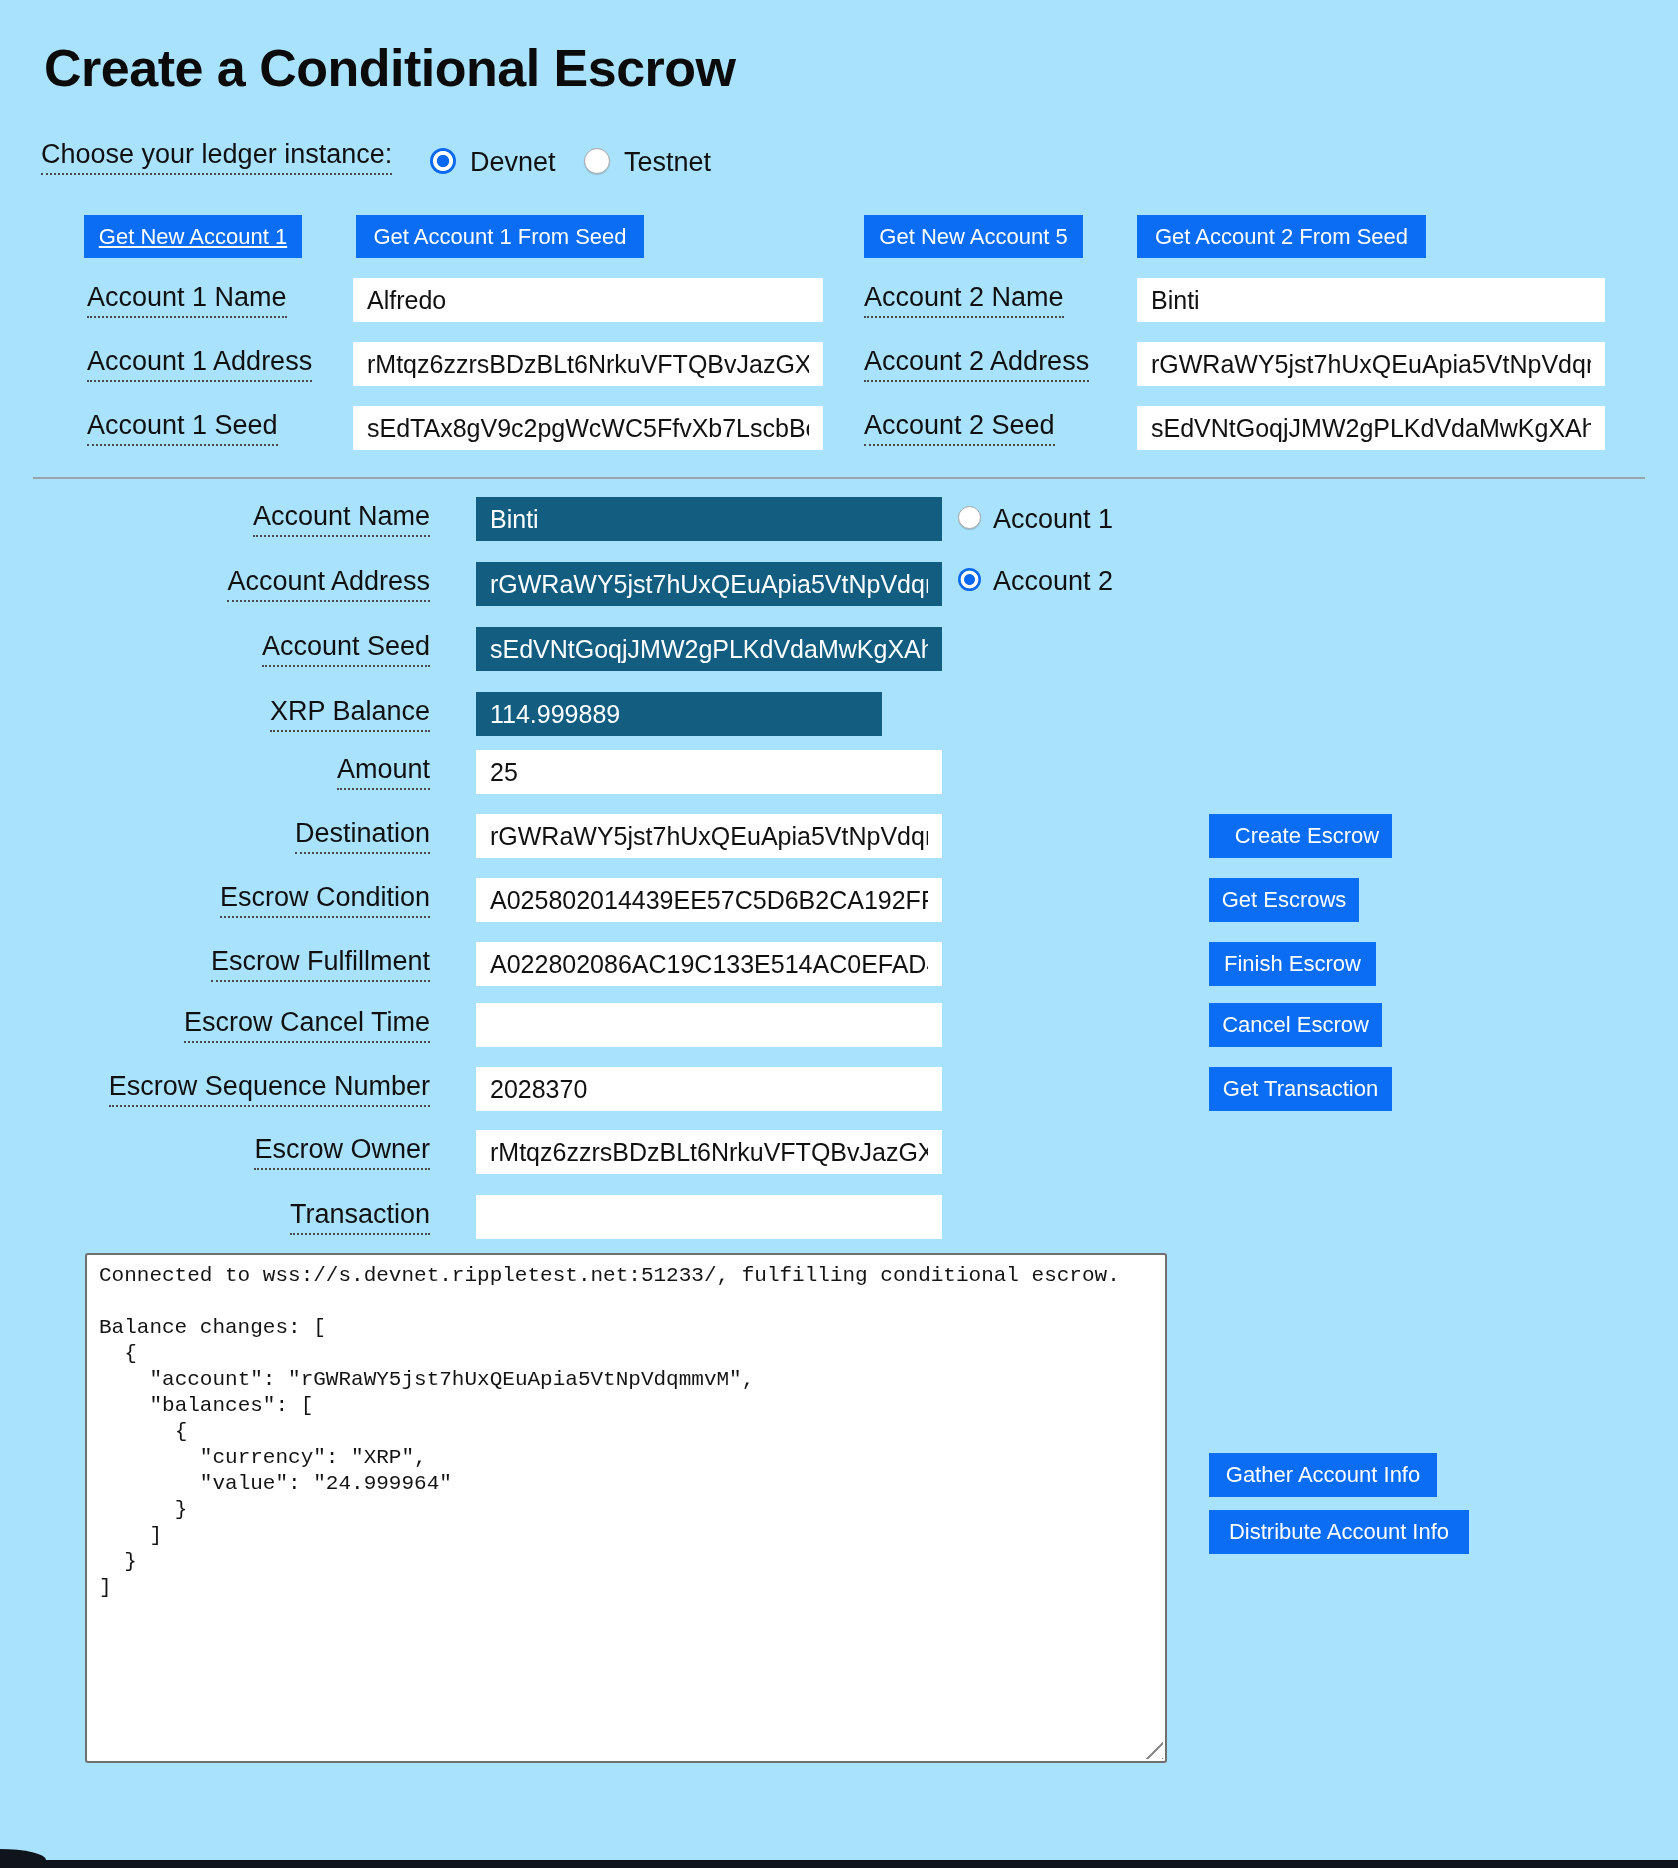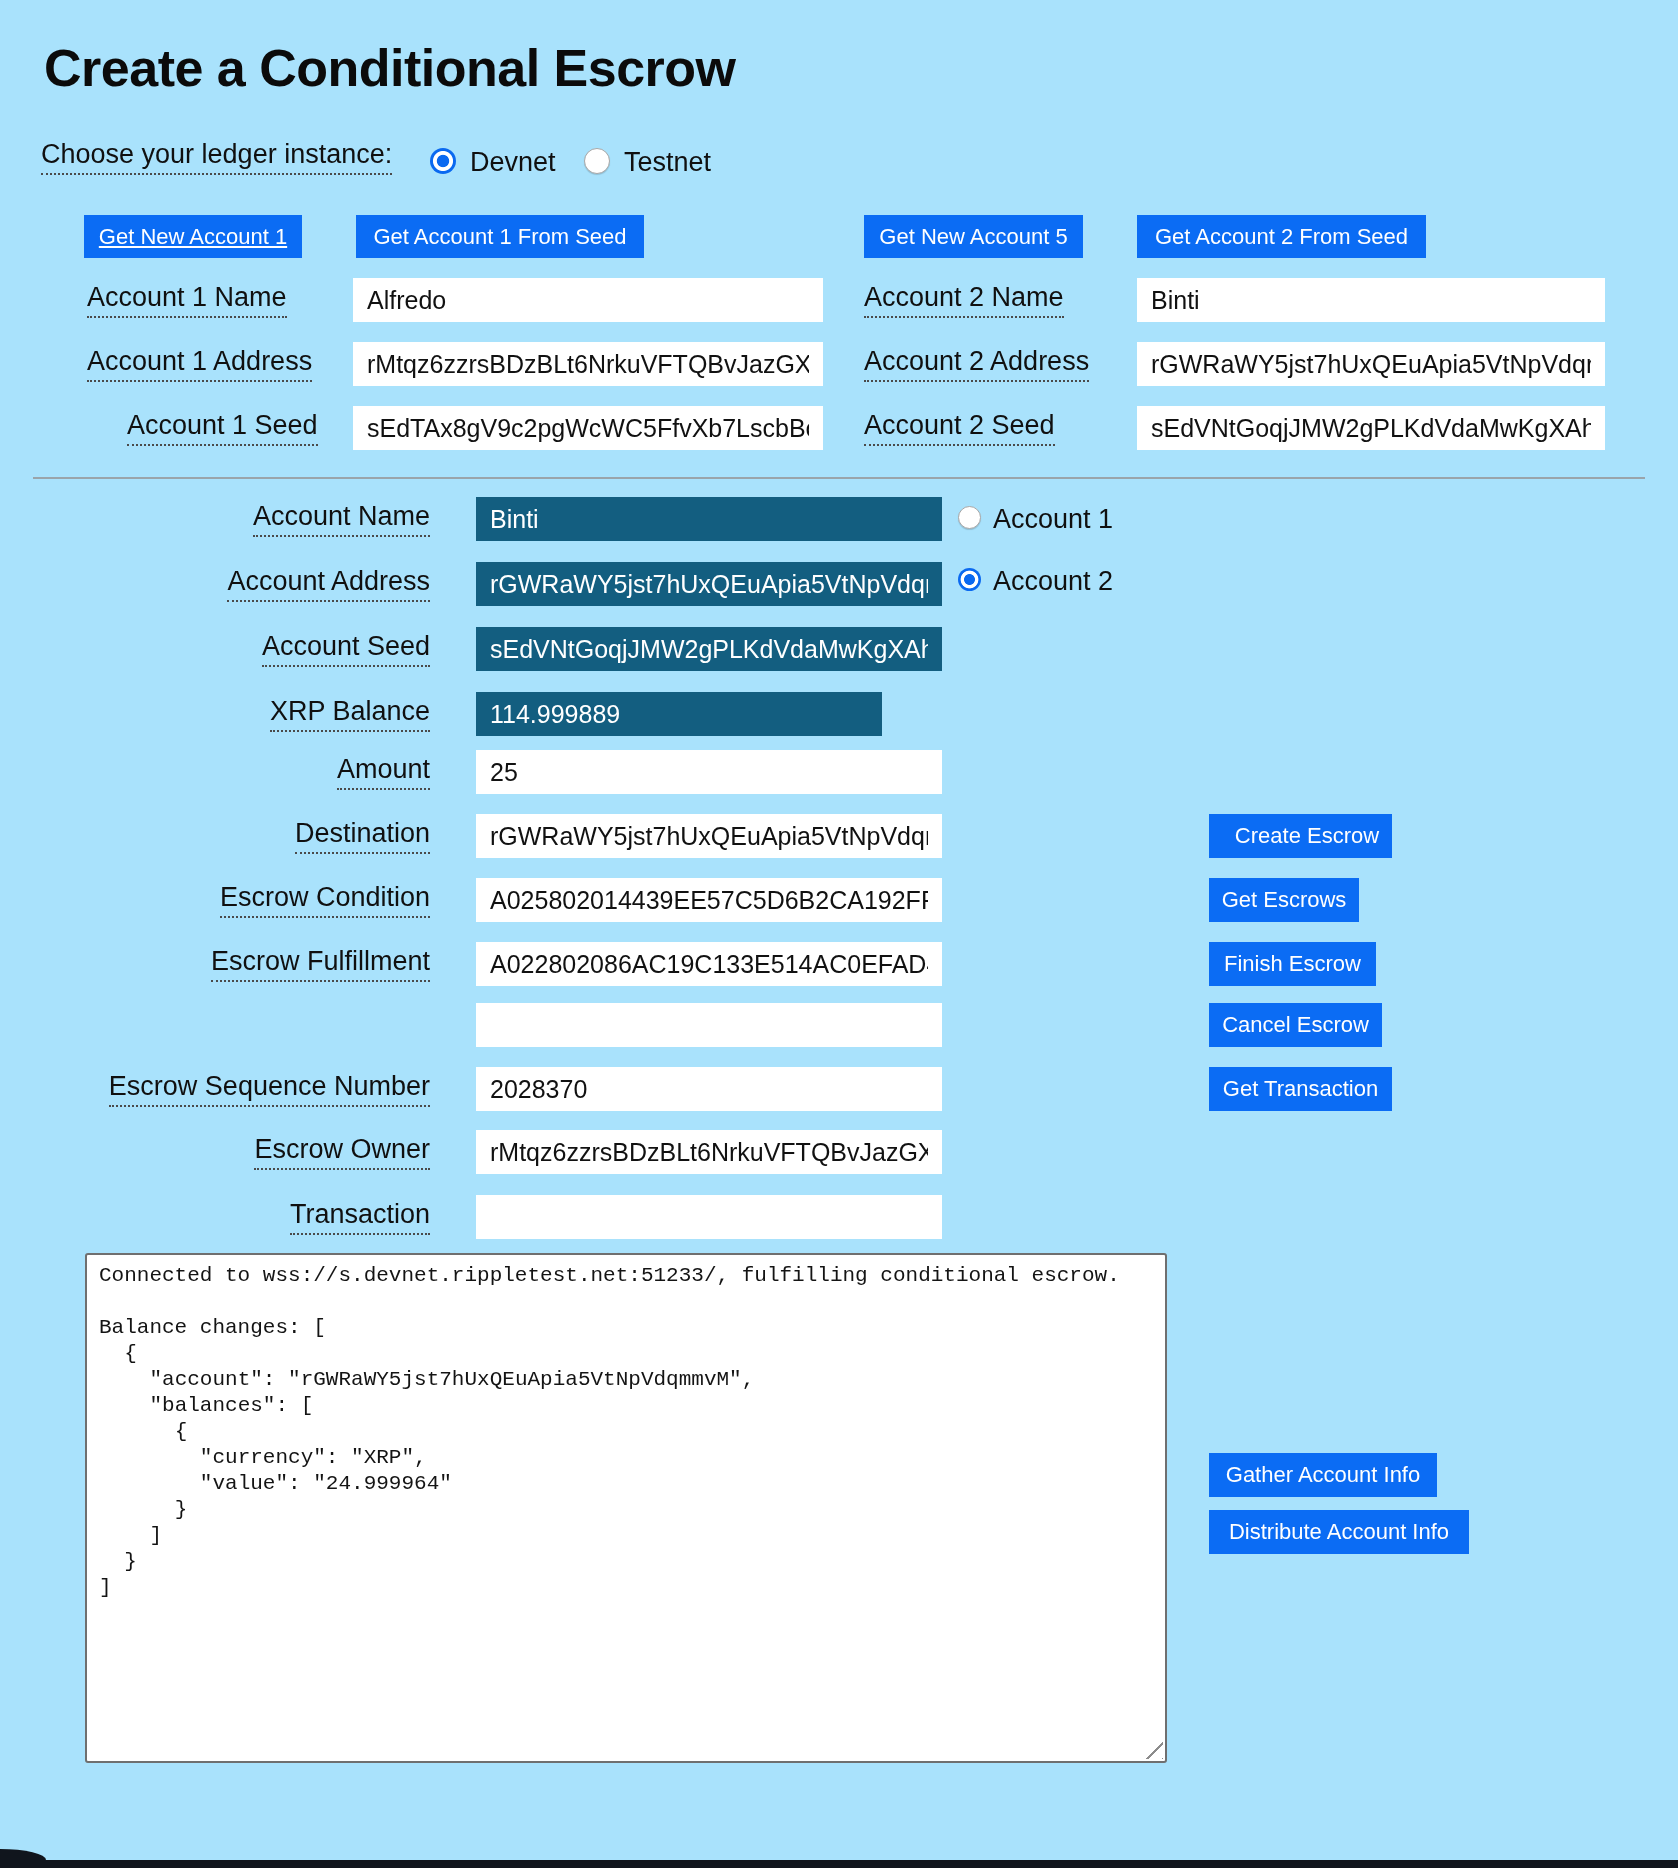--- a/index.html
+++ b/index.html
@@ -57,21 +57,21 @@
   <div class="btn" style="left:1137px;top:215px;width:289px;">Get Account 2 From Seed</div>
 
   <div class="lblrow" style="left:87px;top:278px;">
       <span class="u">Account 1 Name</span>
     </div>
   <input class="in" style="left: 353px; top: 278px; width: 470px;" value="Alfredo">
   <div class="lblrow" style="left:87px;top:342px;">
       <span class="u">Account 1 Address</span>
     </div>
   <input class="in" style="left: 353px; top: 342px; width: 470px;" value="rMtqz6zzrsBDzBLt6NrkuVFTQBvJazGXhV">
-  <div class="lblrow" style="left:87px;top:406px;margin-left:40px;">
+  <div class="lblrow" style="left:87px;top:406px;">
       <span class="u">Account 1 Seed</span>
     </div>
   <input class="in" style="left: 353px; top: 406px; width: 470px;" value="sEdTAx8gV9c2pgWcWC5FfvXb7LscbBc">
 
   <div class="lblrow" style="left:864px;top:278px;">
       <span class="u">Account 2 Name</span>
     </div>
   <input class="in" style="left: 1137px; top: 278px; width: 468px;" value="Binti">
   <div class="lblrow" style="left:864px;top:342px;">
       <span class="u">Account 2 Address</span>
@@ -109,20 +109,23 @@
     </div>
   <input class="in" style="left: 476px; top: 814px; width: 466px;" value="rGWRaWY5jst7hUxQEuApia5VtNpVdqmmvM">
   <div class="lblrow r-align" style="left:90px;top:878px;width:340px;">
       <span class="u">Escrow Condition</span>
     </div>
   <input class="in" style="left: 476px; top: 878px; width: 466px;" value="A025802014439EE57C5D6B2CA192FF3D2D2">
   <div class="lblrow r-align" style="left:90px;top:942px;width:340px;">
       <span class="u">Escrow Fulfillment</span>
     </div>
   <input class="in" style="left: 476px; top: 942px; width: 466px;" value="A022802086AC19C133E514AC0EFAD4B95B4">
+  <div class="lblrow r-align" style="left:90px;top:1003px;width:340px;">
+      <span class="u">Escrow Cancel Time</span>
+    </div>
   <input class="in" style="left: 476px; top: 1003px; width: 466px;" value="">
   <div class="lblrow r-align" style="left:90px;top:1067px;width:340px;">
       <span class="u">Escrow Sequence Number</span>
     </div>
   <input class="in" style="left: 476px; top: 1067px; width: 466px;" value="2028370">
   <div class="lblrow r-align" style="left:90px;top:1130px;width:340px;">
       <span class="u">Escrow Owner</span>
     </div>
   <input class="in" style="left: 476px; top: 1130px; width: 466px;" value="rMtqz6zzrsBDzBLt6NrkuVFTQBvJazGXhV">
   <div class="lblrow r-align" style="left:90px;top:1195px;width:340px;">

